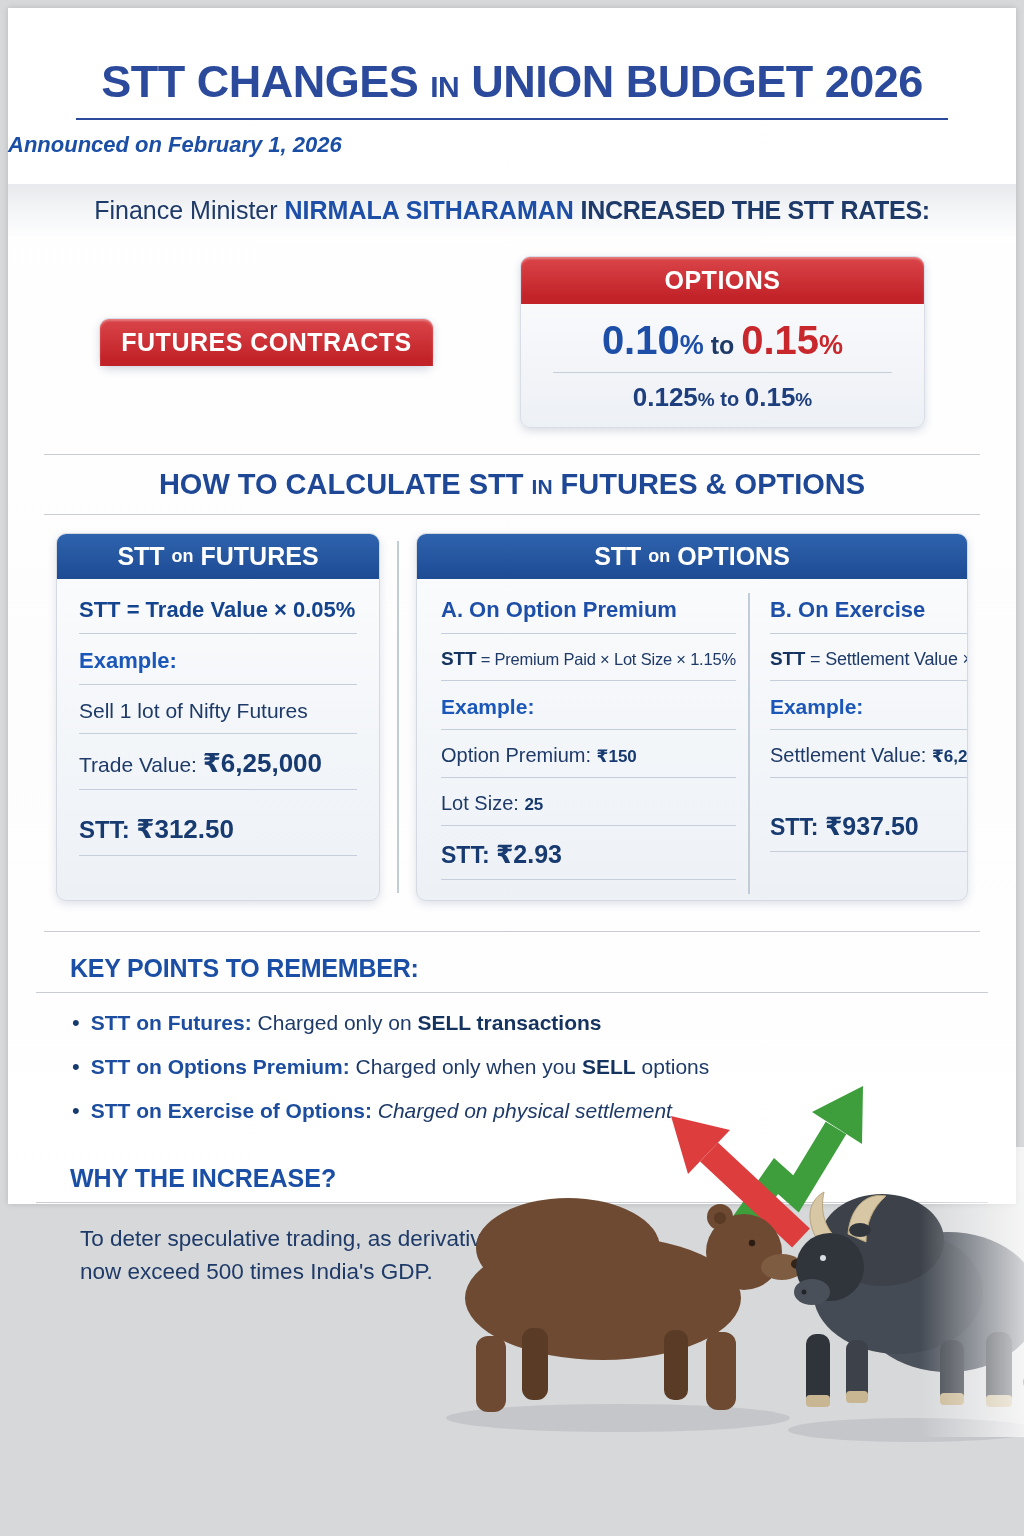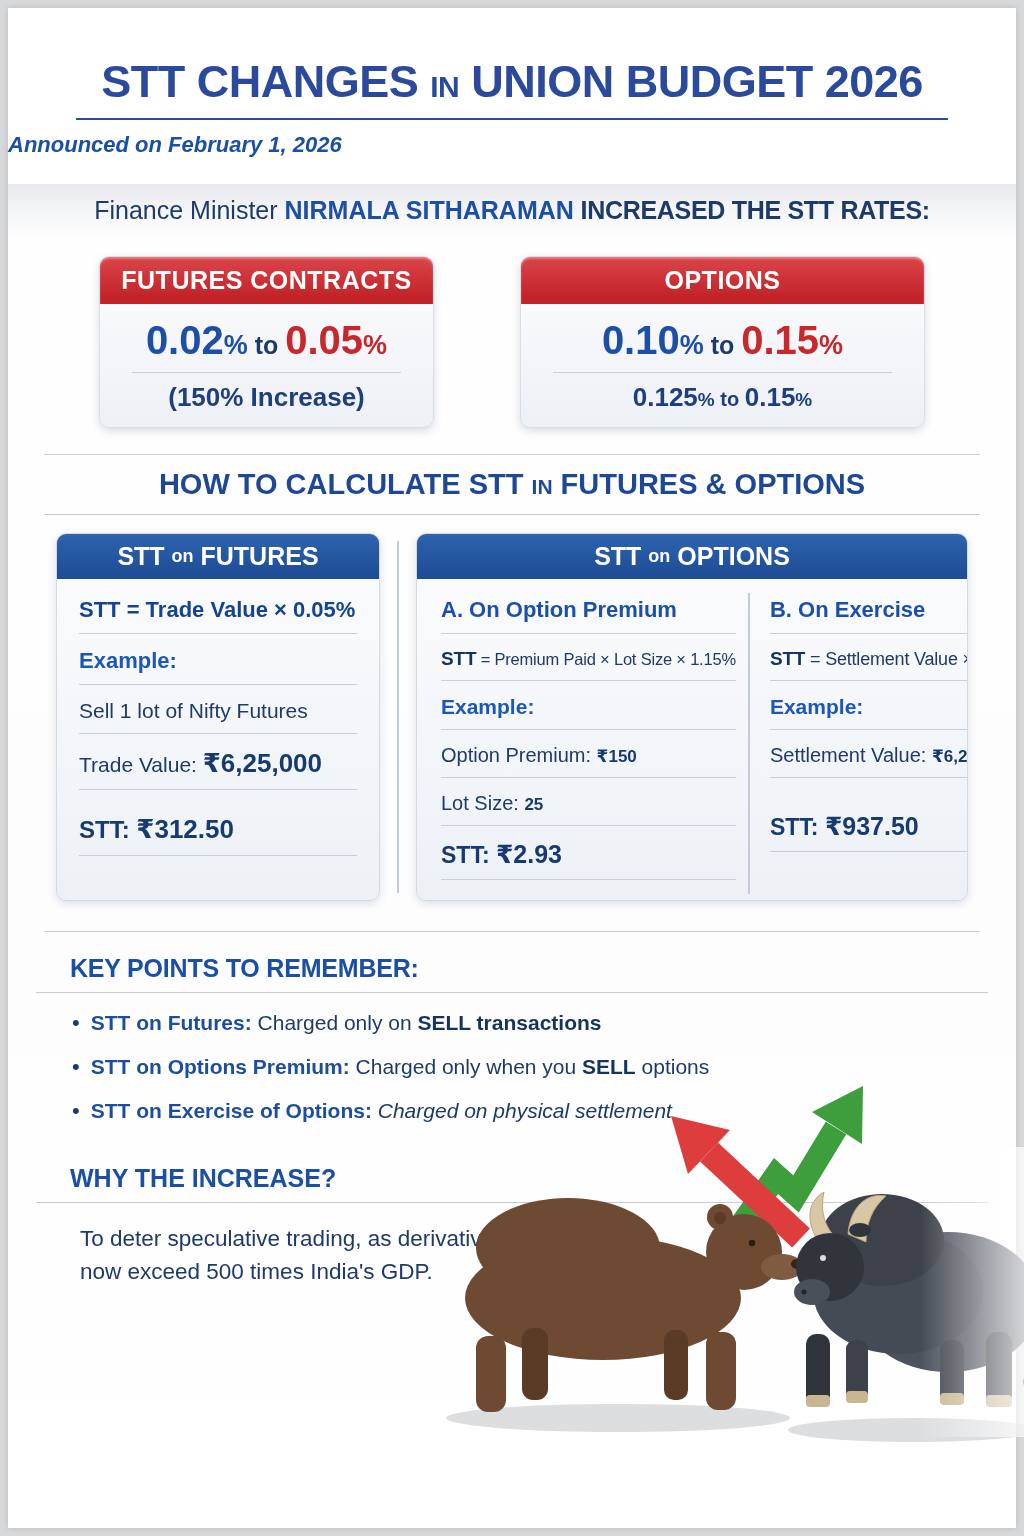--- a/index.html
+++ b/index.html
@@ -4,21 +4,21 @@
 <style>
   * { margin:0; padding:0; box-sizing:border-box; }
   html,body { width:1024px; height:1536px; }
   body {
     background:#d7d8da;
     font-family:"Liberation Sans","DejaVu Sans",sans-serif;
     overflow:hidden;
     position:relative;
   }
   .page {
-    position:absolute; left:8px; top:8px; width:1008px; height:1520px;
+    position:absolute; left:8px; top:8px; width:1008px; height:1196px;
     background:linear-gradient(180deg,#ffffff 0%,#fdfdfe 60%,#ffffff 100%);
     box-shadow:0 0 6px rgba(0,0,0,.15);
   }
   
   .title { padding-top:48px; text-align:center; font-size:45px; font-weight:bold; color:#2b4a9b; letter-spacing:-.5px; }
   .title .in { font-size:30px; }
   .title-rule { width:872px; height:2px; background:#2b4a9b; margin:10px auto 12px; }
   .subtitle { text-align:left; font-size:22px; font-weight:bold; font-style:italic; color:#1b4fa5; }
   
   .intro-band {
@@ -118,25 +118,20 @@
 
   <div class="title"><span>STT CHANGES </span><span class="in">IN</span><span> UNION BUDGET 2026</span></div>
   <div class="title-rule"></div>
   <div class="subtitle">Announced on February 1, 2026</div>
 
   <div class="intro-band"><span>Finance Minister </span><span class="name">NIRMALA SITHARAMAN</span><span class="suffix"> INCREASED THE STT RATES:</span></div>
 
   <div class="rate-row">
     <div class="rate-card">
       <div class="rate-card-header">FUTURES CONTRACTS</div>
-      <div class="rate-body">
-        <div class="rate-line"><span>0.02</span><span class="pct">%</span><span class="to"> to </span><span class="new">0.05</span><span class="pct new">%</span></div>
-        <div class="rate-hr"></div>
-        <div class="rate-note">(150% Increase)</div>
-      </div>
     </div>
     <div class="rate-divider"></div>
     <div class="rate-card options">
       <div class="rate-card-header">OPTIONS</div>
       <div class="rate-body">
         <div class="rate-line"><span>0.10</span><span class="pct">%</span><span class="to"> to </span><span class="new">0.15</span><span class="pct new">%</span></div>
         <div class="rate-hr"></div>
         <div class="rate-note"><span>0.125</span><span class="pct">%</span><span class="to"> to </span><span>0.15</span><span class="pct">%</span></div>
       </div>
     </div>

